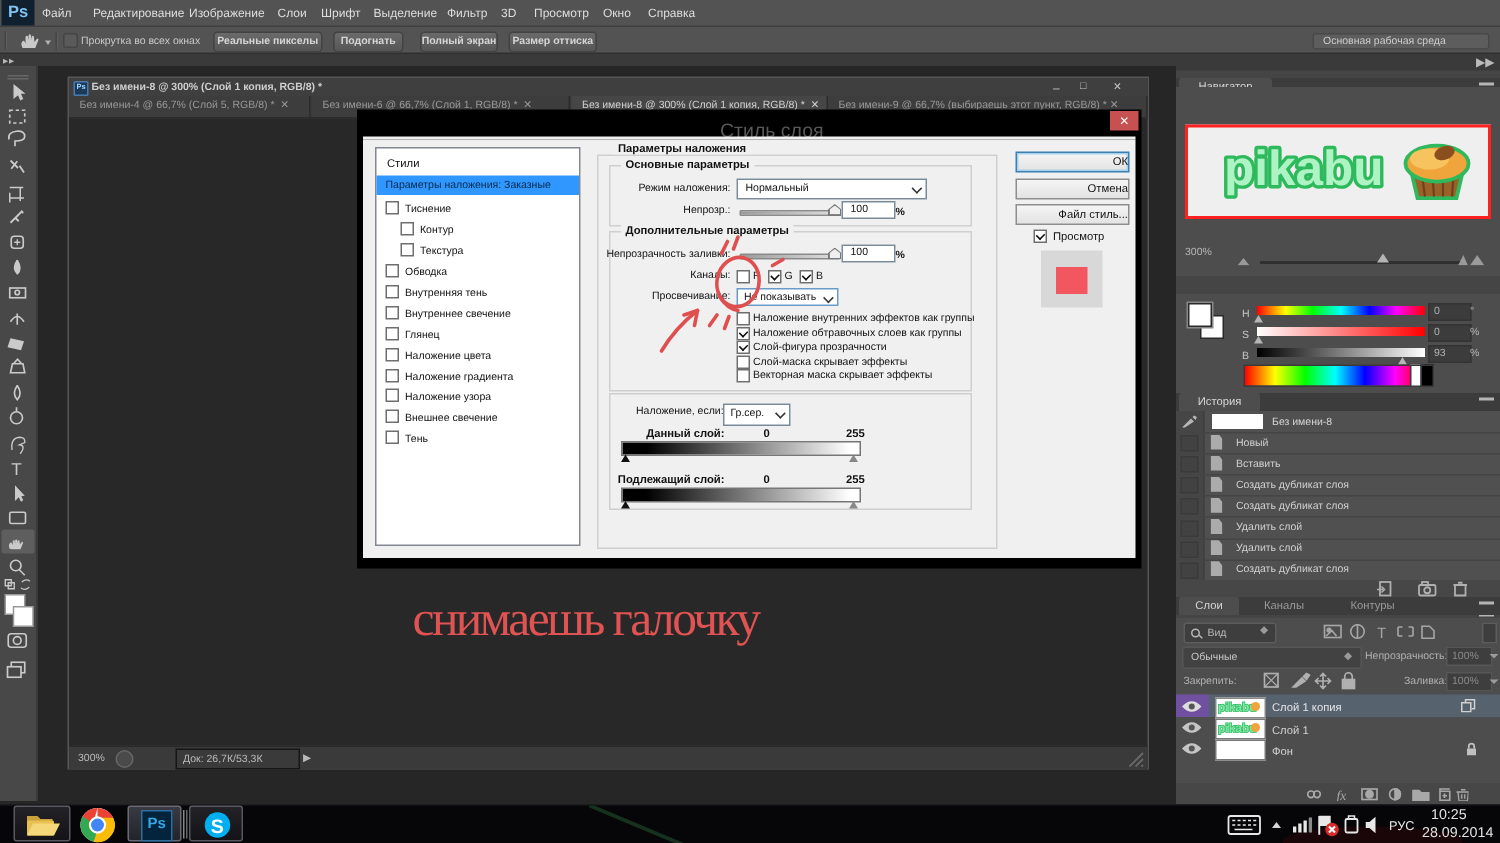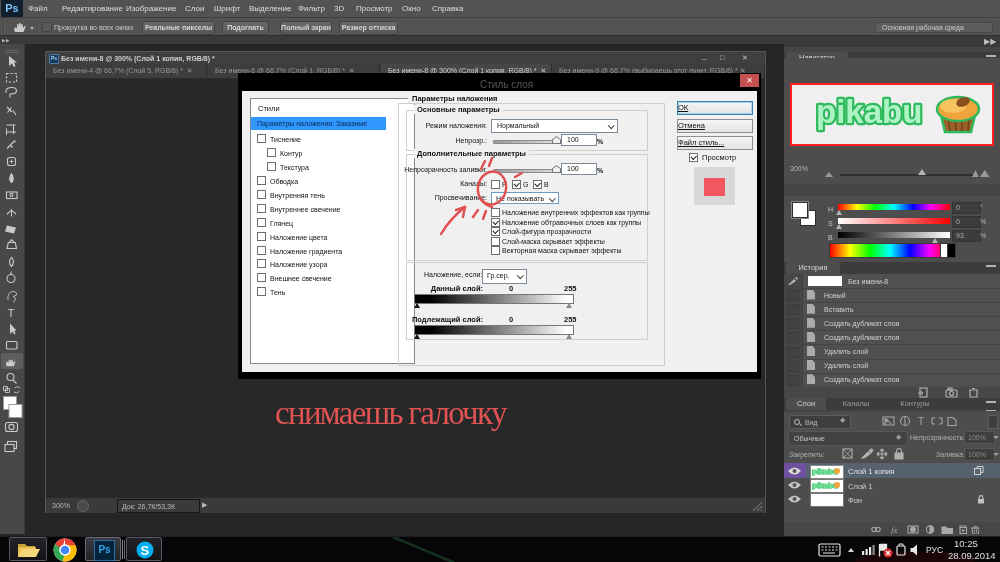--- a/index.html
+++ b/index.html
@@ -122,26 +122,26 @@
           <path d="M11,2 L2,11 M11,6 L6,11 M11,10 L10,11" stroke="#6a6a6a" stroke-width="1.2"></path>
         </svg>
     </div>
   </div>
   <style>
     .dtab{position:absolute;top:0;height:14px;background:#3d3d3d;border-right:1px solid #2c2c2c;color:#989898;font-size:7px;line-height:14px;padding-left:7px;box-sizing:border-box;overflow:hidden;white-space:nowrap;}
     .dact{background:#464646;color:#cfcfcf;}
   </style>
 
   <div id="dialog" class="abs" style="left:238px;top:73px;width:523px;height:306px;background:#000;">
-    <div class="t" style="left:242px;top:6px;font-size:10px;color:#585858;">Стиль слоя</div>
+    <div class="t" style="left:242px;top:6px;font-size:13px;color:#585858;">Стиль слоя</div>
     <div class="abs" style="left:502px;top:1px;width:19px;height:13px;background:#c75050;color:#fff;font-size:8px;text-align:center;line-height:13px;">✕</div>
     <div class="abs" style="left:4px;top:18px;width:515px;height:2px;background:#f0f0f0;"></div>
     <div id="dbody" class="abs" style="left:4px;top:20px;width:515px;height:279px;background:#f0f0f0;font-size:10.5px;color:#111;">
 
-      <div class="abs" style="left:8px;top:5px;width:165px;height:266px;background:#fff;border:1px solid #828790;box-sizing:border-box;">
+      <div class="abs" style="left:8px;top:5px;width:137px;height:266px;background:#fff;border:1px solid #828790;box-sizing:border-box;">
         <div class="t" style="left:7px;top:5px;font-size:7.5px;">Стили</div>
         <div class="abs" style="left:0;top:18px;width:135px;height:13px;background:#2f97ff;overflow:hidden;">
           <div class="t" style="left:6px;top:3px;font-size:7px;color:#0a2a4a;">Параметры наложения: Заказные</div>
         </div>
         <div class="srow" style="top:35.3px;"><span class="cb"></span>Тиснение</div>
         <div class="srow ind" style="top:49.2px;"><span class="cb"></span>Контур</div>
         <div class="srow ind" style="top:63.1px;"><span class="cb"></span>Текстура</div>
         <div class="srow" style="top:77px;"><span class="cb"></span>Обводка</div>
         <div class="srow" style="top:90.9px;"><span class="cb"></span>Внутренняя тень</div>
         <div class="srow" style="top:104.8px;"><span class="cb"></span>Внутреннее свечение</div>
@@ -227,21 +227,21 @@
       .lbl{font-size:7px;color:#111;}
       .clbl{font-size:7px;color:#111;}
       .dd{position:absolute;background:#fff;border:1px solid #7a8a99;font-size:7px;line-height:11px;white-space:nowrap;overflow:hidden;box-sizing:content-box;}
       .da{position:absolute;right:4px;top:3px;width:3.5px;height:3.5px;border-right:1.2px solid #333;border-bottom:1.2px solid #333;transform:rotate(45deg);}
       .vbox{position:absolute;width:29px;height:10px;background:#fff;border:1px solid #7a8a99;font-size:7px;line-height:10px;padding-left:5px;}
       .slider{position:absolute;height:2px;background:linear-gradient(to right,#9a9a9a,#e0e0e0);border:1px solid #8a8a8a;border-radius:1px;}
       .sthumb{position:absolute;width:9px;height:8px;background:#777;clip-path:polygon(50% 0,100% 45%,100% 100%,0 100%,0 45%);}.sthumb::after{content:"";position:absolute;left:1px;top:1px;width:7px;height:6px;background:#efefef;clip-path:polygon(50% 0,100% 45%,100% 100%,0 100%,0 45%);}
       .gbar{position:absolute;width:158px;height:8px;border:1px solid #777;background:linear-gradient(to right,#000 0%,#000 10%,#fff 96%);}
       .garrL{position:absolute;width:0;height:0;border-left:3.5px solid transparent;border-right:3.5px solid transparent;border-bottom:5.5px solid #111;}
       .garrR{position:absolute;width:0;height:0;border-left:3.5px solid transparent;border-right:3.5px solid transparent;border-bottom:5.5px solid #888;}
-      .dbtn{position:absolute;width:74px;height:12px;background:linear-gradient(#f5f5f5,#e3e3e3);border:1px solid #8e8e8e;font-size:7.5px;text-align:left;line-height:12px;text-decoration:underline;}
+      .dbtn{position:absolute;width:74px;height:12px;background:linear-gradient(#f5f5f5,#e3e3e3);border:1px solid #8e8e8e;font-size:7.5px;text-align:right;line-height:12px;}
     </style>
   </div>
 
   <div id="panels" class="abs" style="left:784px;top:38px;width:216px;height:498px;background:#454545;font-size:10px;color:#cfcfcf;">
 
     <div class="abs" style="left:0;top:0;width:216px;height:9px;background:#3a3a3a;"></div>
     <div class="t" style="left:200px;top:-1px;font-size:8px;color:#bbb;">▶▶</div>
 
     <div class="ptabrow" style="top:14px;">
         <div class="ptab pact" style="left:2px;width:62px;">Навигатор</div>

